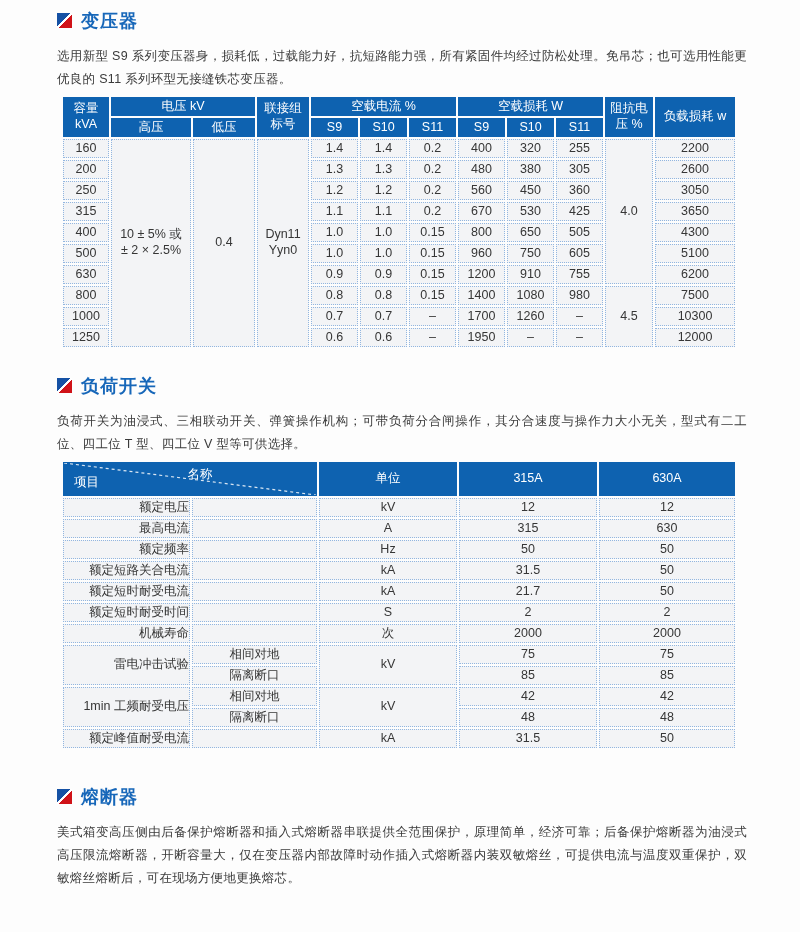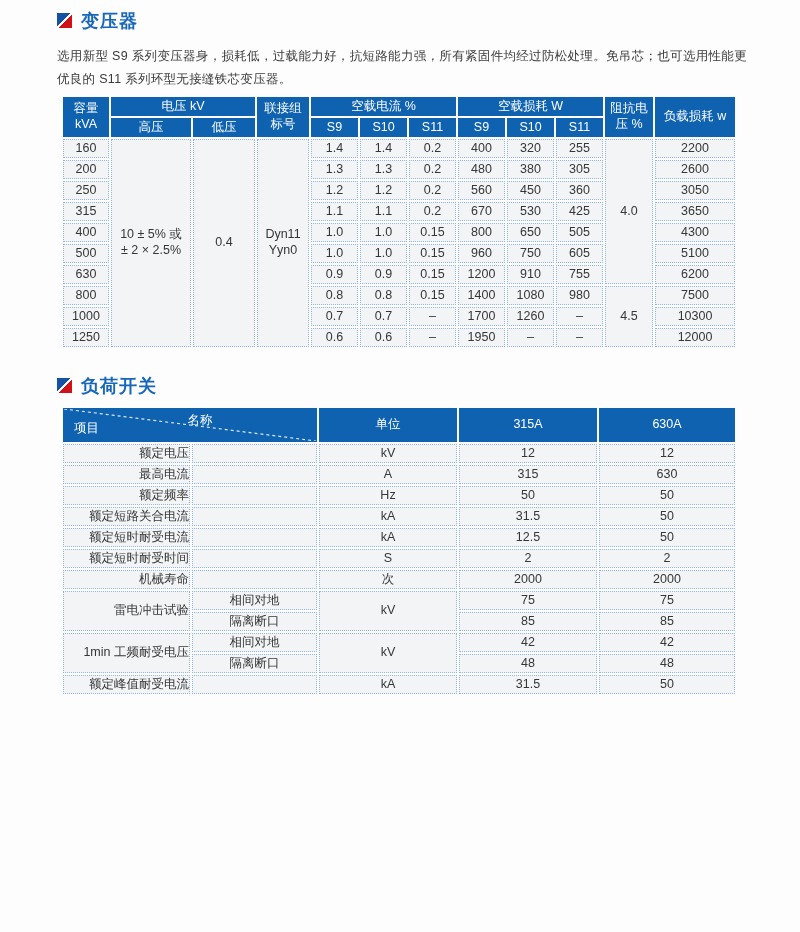--- a/index.html
+++ b/index.html
@@ -193,20 +193,21 @@
           </tr>
         </tbody>
       </table>
   </div>
 
   <div class="sec2">
     <div class="section-title">
       <span class="marker"></span>
       <span class="t">负荷开关</span>
     </div>
+    <p class="para">负荷开关为油浸式、三相联动开关、弹簧操作机构；可带负荷分合闸操作，其分合速度与操作力大小无关，型式有二工位、四工位 T 型、四工位 V 型等可供选择。</p>
     <table class="tbl2" id="switch-table">
         <colgroup>
           <col style="width: 127px;">
           <col style="width: 125px;">
           <col style="width: 138px;">
           <col style="width: 138px;">
           <col style="width: 136px;">
         </colgroup>
         <thead>
           <tr>
@@ -244,21 +245,21 @@
             <td class="left">额定短路关合电流</td>
             <td></td>
             <td>kA</td>
             <td>31.5</td>
             <td>50</td>
           </tr>
           <tr>
             <td class="left">额定短时耐受电流</td>
             <td></td>
             <td>kA</td>
-            <td>12.5</td>
+            <td>21.7</td>
             <td>50</td>
           </tr>
           <tr>
             <td class="left">额定短时耐受时间</td>
             <td></td>
             <td>S</td>
             <td>2</td>
             <td>2</td>
           </tr>
           <tr>
@@ -296,14 +297,21 @@
             <td class="left">额定峰值耐受电流</td>
             <td></td>
             <td>kA</td>
             <td>31.5</td>
             <td>50</td>
           </tr>
         </tbody>
       </table>
   </div>
 
+  <div class="sec3">
+    <div class="section-title">
+      <span class="marker"></span>
+      <span class="t">熔断器</span>
+    </div>
+    <p class="para">美式箱变高压侧由后备保护熔断器和插入式熔断器串联提供全范围保护，原理简单，经济可靠；后备保护熔断器为油浸式高压限流熔断器，开断容量大，仅在变压器内部故障时动作插入式熔断器内装双敏熔丝，可提供电流与温度双重保护，双敏熔丝熔断后，可在现场方便地更换熔芯。</p>
+  </div>
 
 </div>
 
 </body></html>

